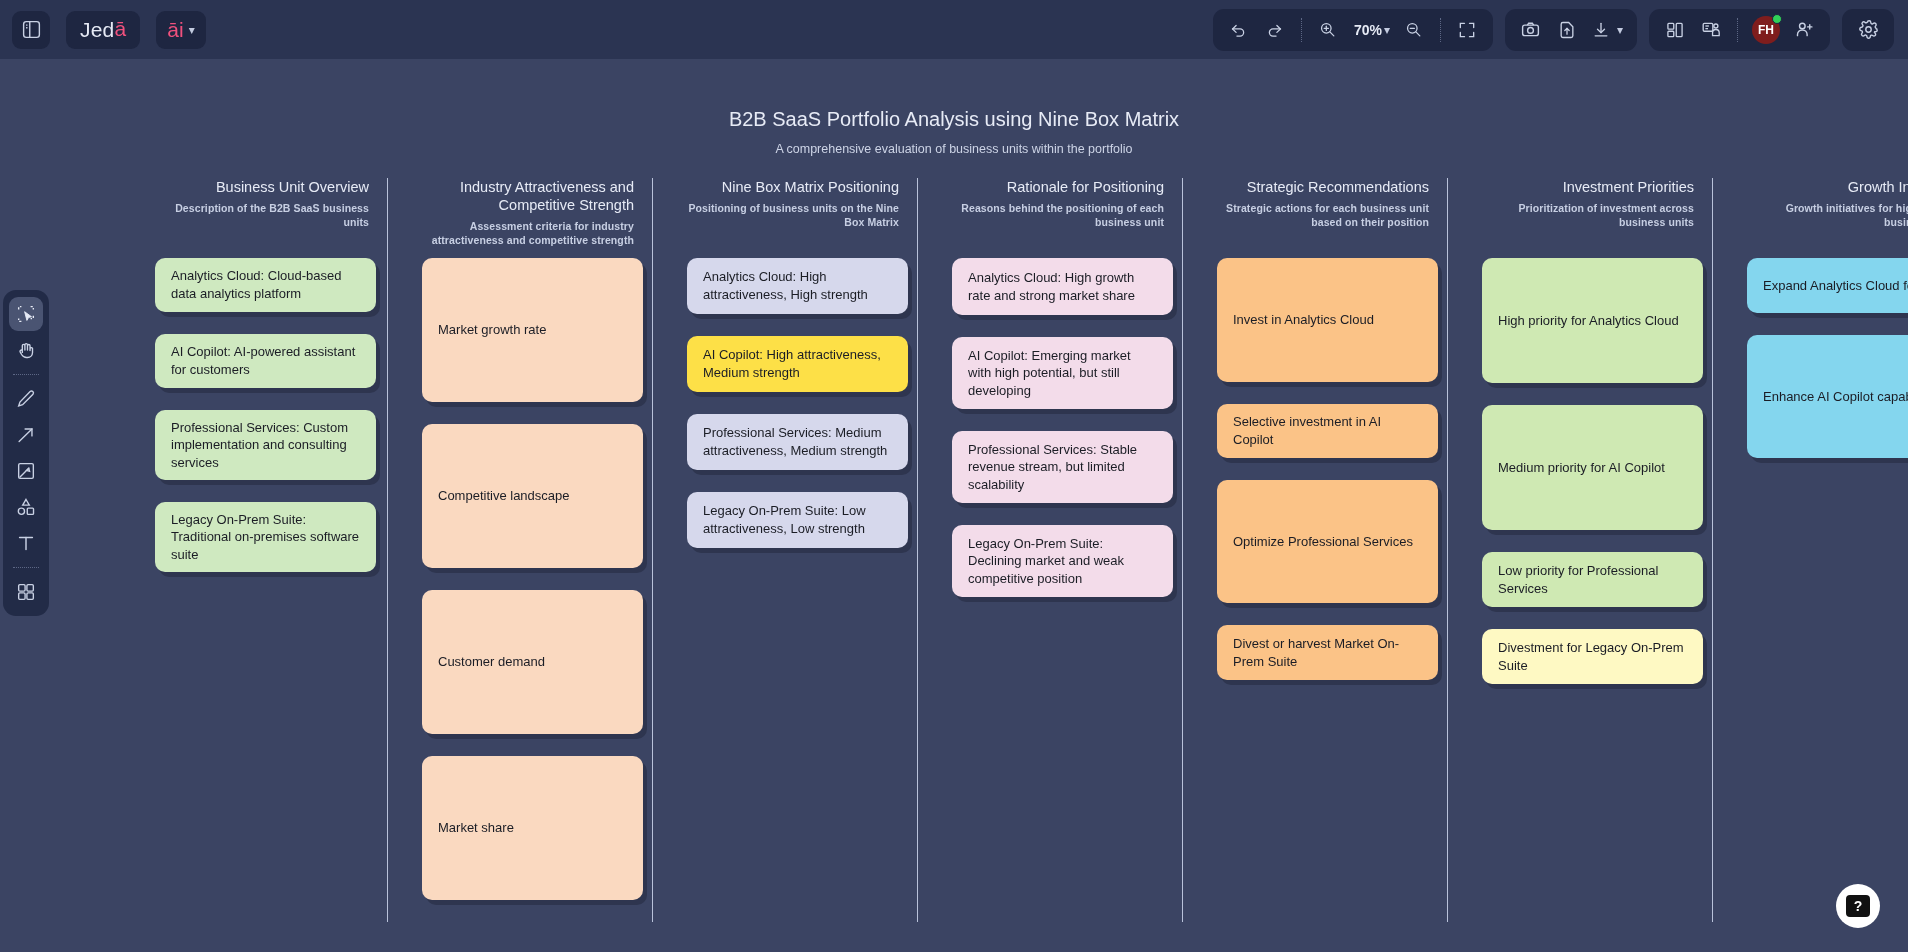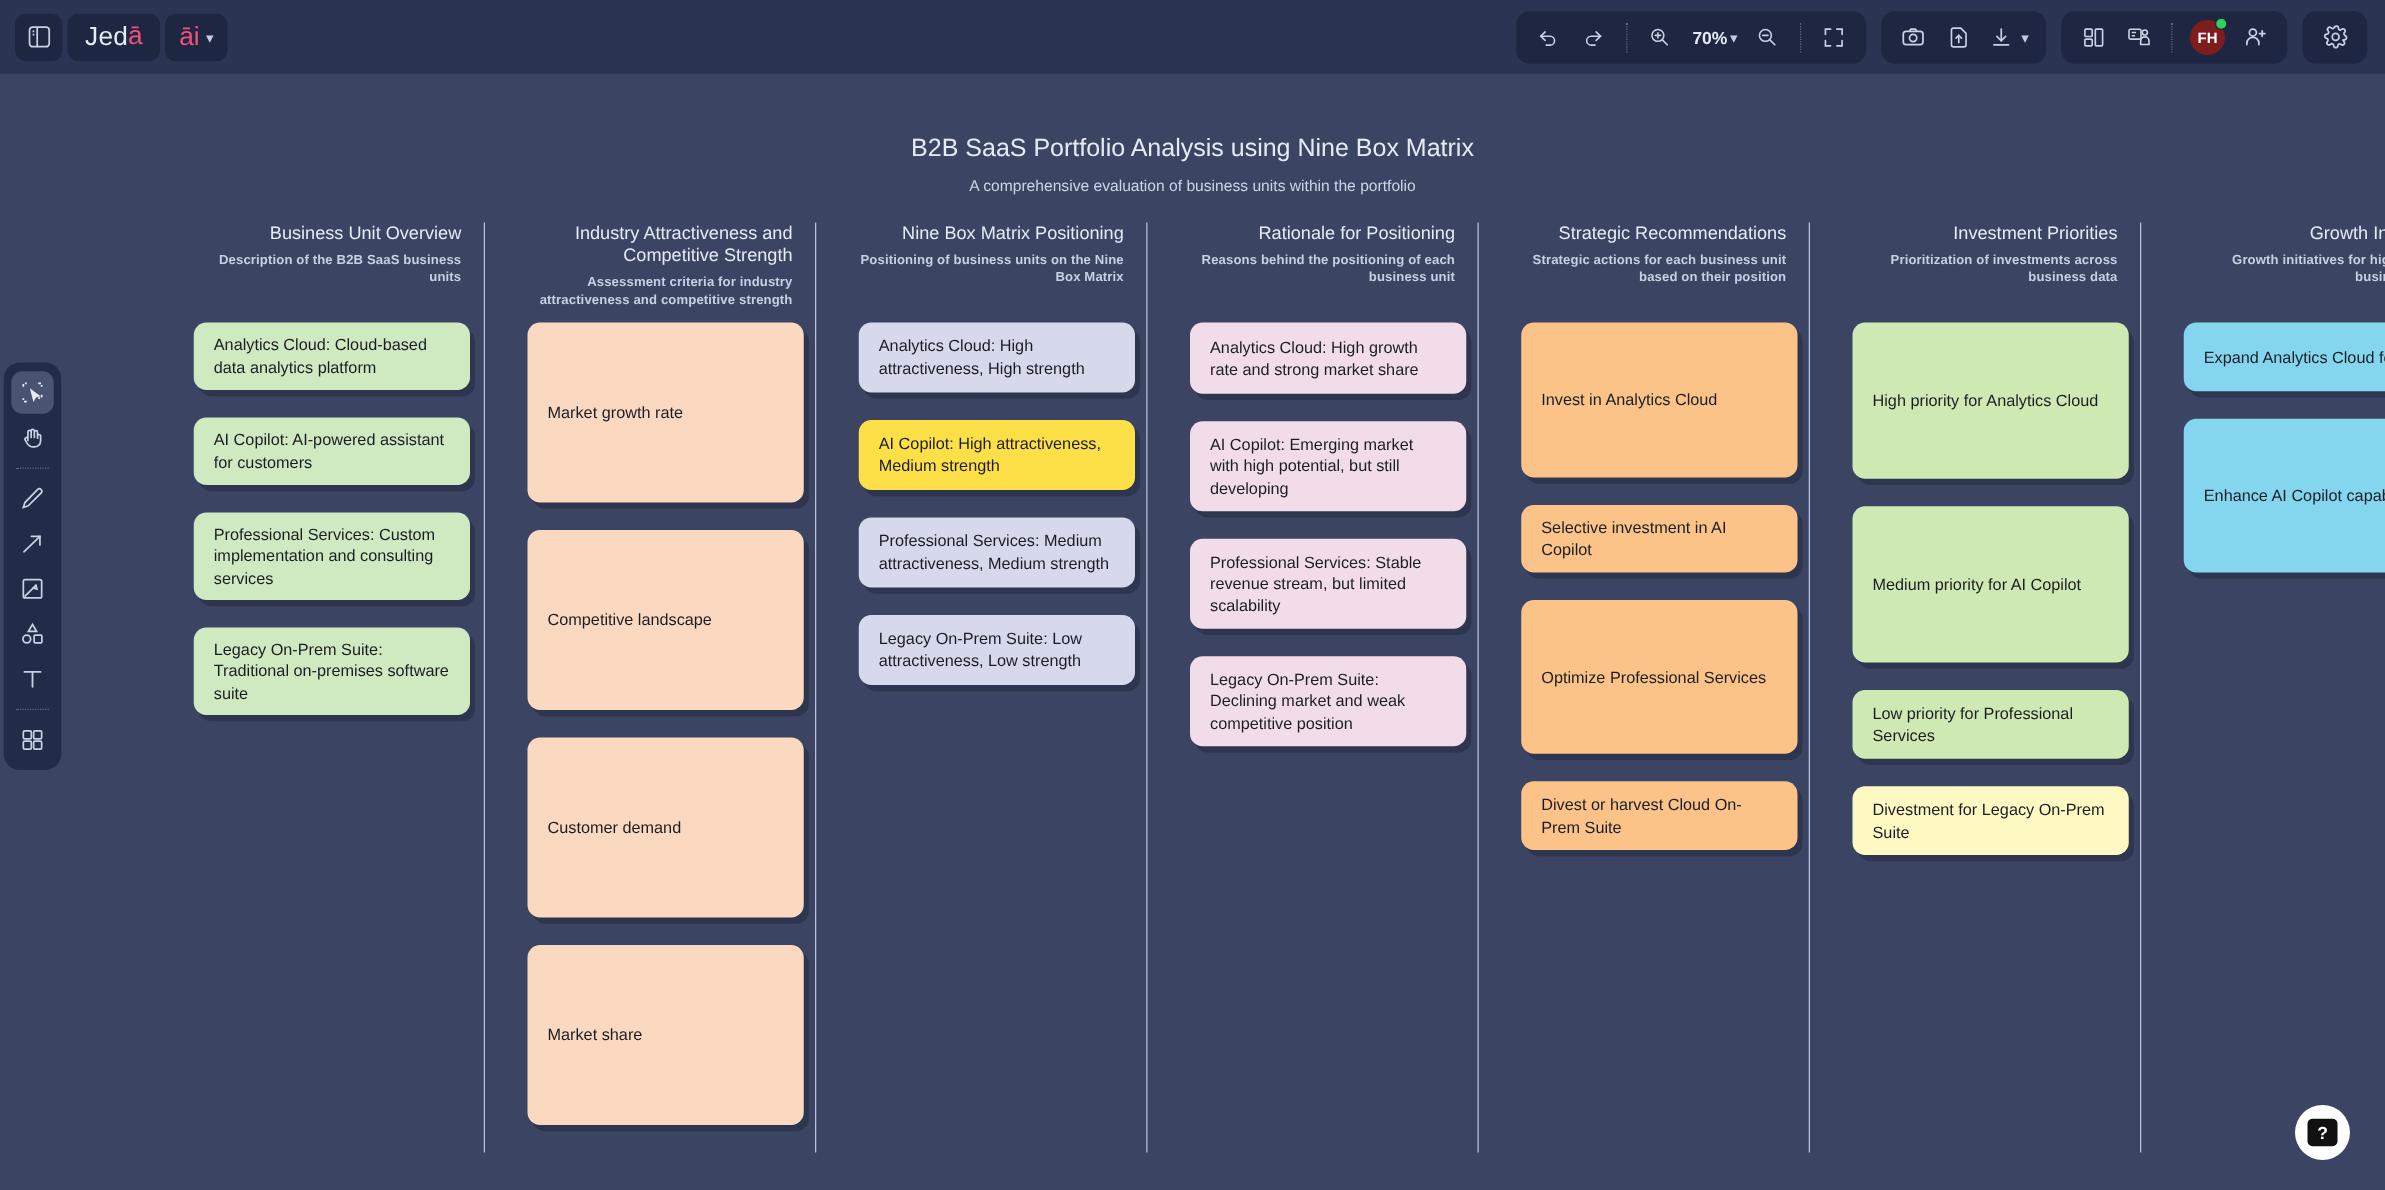--- a/index.html
+++ b/index.html
@@ -10,21 +10,21 @@
     font-family: "Liberation Sans", sans-serif;
   }
 
   
   #topbar {
     position: absolute; top: 0; left: 0; width: 1908px; height: 59px;
     background: #2b3452;
     display: flex; align-items: center;
     z-index: 40;
   }
-  #topbar-left { display: flex; align-items: center; gap: 4px; padding-left: 12px; }
+  #topbar-left { display: flex; align-items: center; gap: 16px; padding-left: 12px; }
   .tb-square-btn {
     width: 38px; height: 38px; border-radius: 9px;
     background: #1e2641;
     display: flex; align-items: center; justify-content: center;
   }
   .brand-pill {
     height: 38px; border-radius: 9px; background: #1e2641;
     display: flex; align-items: center; padding: 0 14px;
     color: #e6eaf5; font-size: 21px; letter-spacing: .2px;
   }
@@ -406,28 +406,28 @@
           <div class="card" style="background: rgb(251, 195, 135); height: 124px;">
             <span>Invest in Analytics Cloud</span>
           </div>
           <div class="card" style="background: rgb(251, 195, 135); height: 54px;">
             <span>Selective investment in AI Copilot</span>
           </div>
           <div class="card" style="background: rgb(251, 195, 135); height: 123px;">
             <span>Optimize Professional Services</span>
           </div>
           <div class="card" style="background: rgb(251, 195, 135); height: 55px;">
-            <span>Divest or harvest Cloud On-Prem Suite</span>
+            <span>Divest or harvest Market On-Prem Suite</span>
           </div>
         </div>
       </div>
       <div class="col">
         <div class="col-head">
           <div class="col-title">Investment Priorities</div>
-          <div class="col-sub">Prioritization of investments across business data</div>
+          <div class="col-sub">Prioritization of investment across business units</div>
         </div>
         <div class="cards">
           <div class="card" style="background: rgb(207, 233, 179); height: 125px;">
             <span>High priority for Analytics Cloud</span>
           </div>
           <div class="card" style="background: rgb(207, 233, 179); height: 125px;">
             <span>Medium priority for AI Copilot</span>
           </div>
           <div class="card" style="background: rgb(207, 233, 179); height: 55px;">
             <span>Low priority for Professional Services</span>

